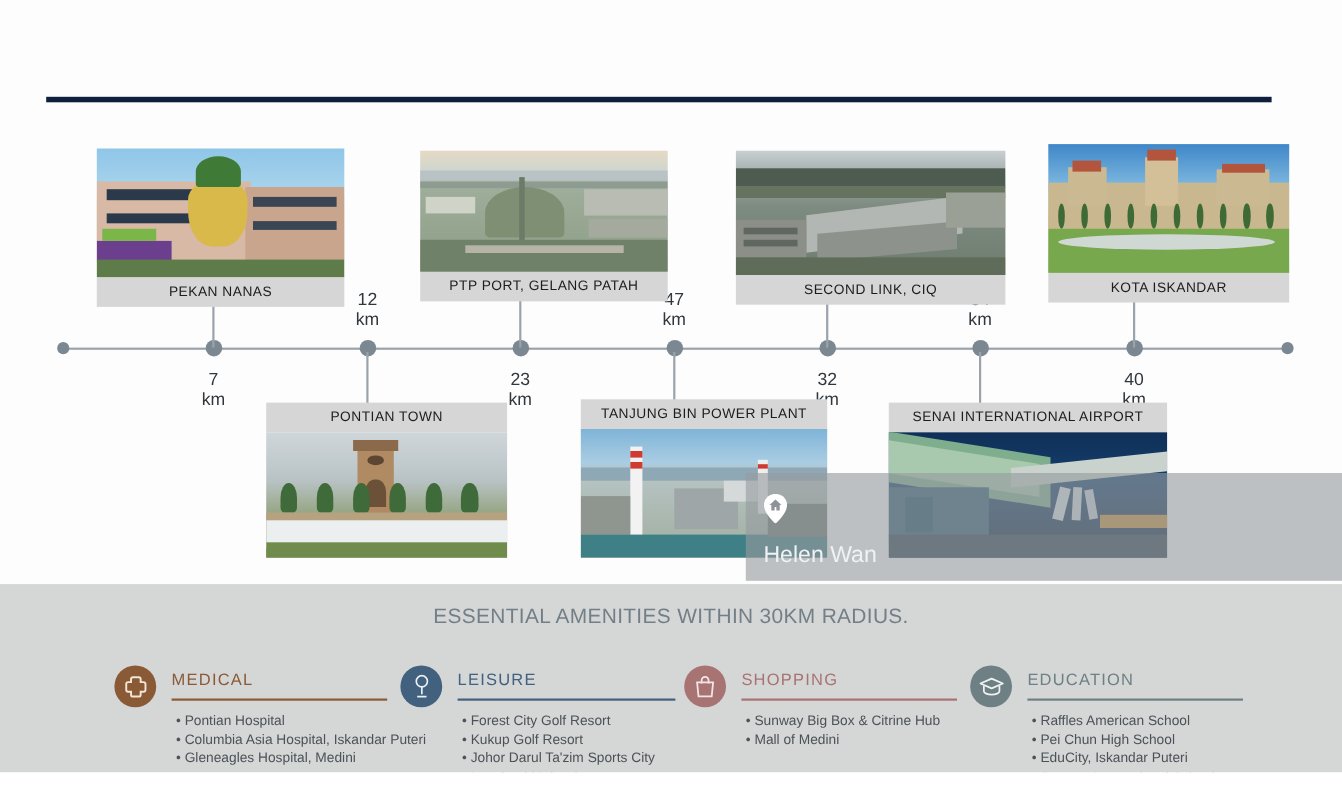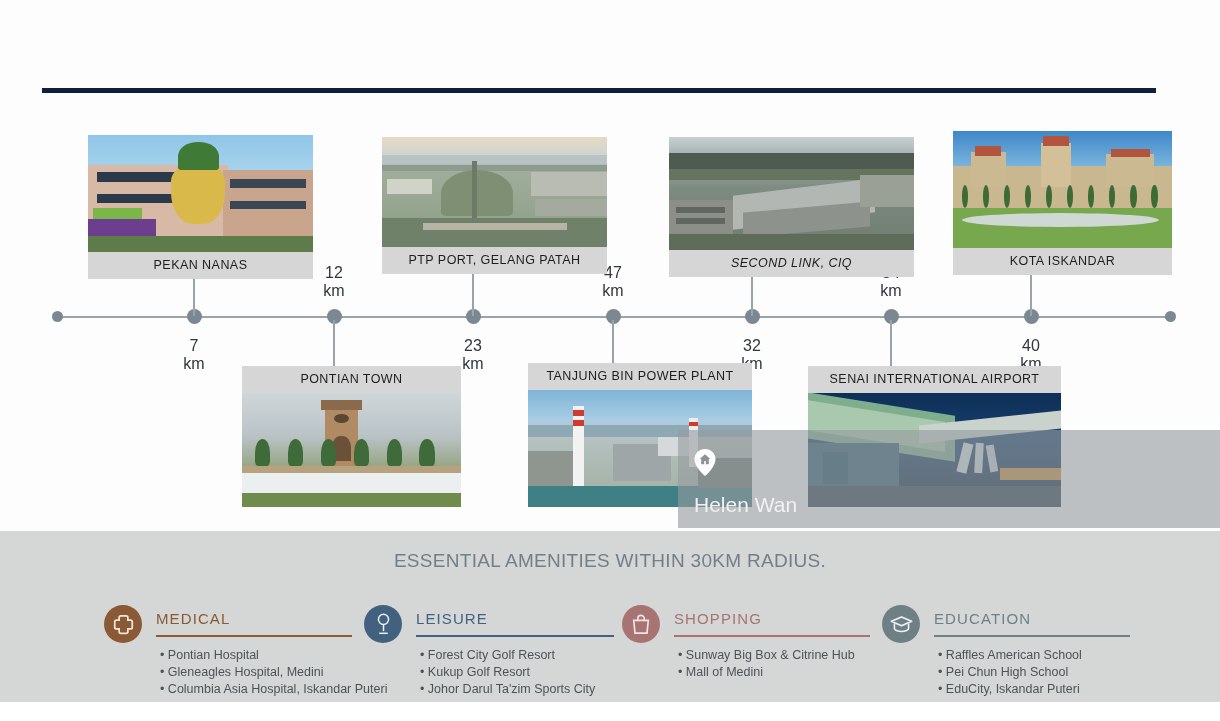--- a/index.html
+++ b/index.html
@@ -204,21 +204,21 @@
           <div style="position: absolute; left: 20%; top: 26%; width: 5%; height: 5%; background: rgb(207, 59, 49);"></div>
           <div style="position: absolute; left: 72%; top: 24%; width: 4%; height: 42%; background: rgb(236, 238, 240);"></div>
           <div style="position: absolute; left: 72%; top: 27%; width: 4%; height: 4%; background: rgb(207, 59, 49);"></div>
           <div style="position: absolute; left: 38%; top: 46%; width: 26%; height: 32%; background: rgb(159, 166, 168);"></div>
           <div style="position: absolute; left: 58%; top: 40%; width: 14%; height: 16%; background: rgb(213, 217, 218);"></div>
           <div style="position: absolute; left: 0%; top: 52%; width: 20%; height: 30%; background: rgb(142, 150, 143);"></div>
           <div style="position: absolute; left: 0%; top: 82%; width: 100%; height: 18%; background: rgb(63, 127, 134);"></div>
           <div style="position: absolute; left: 76%; top: 58%; width: 24%; height: 26%; background: rgb(110, 122, 116);"></div>
         </div>
       </div>
-      <div class="card" style="left: 648px; width: 245px; top: 137px; font-style: italic;">
+      <div class="card" style="left: 648px; width: 245px; top: 137px;">
         <div class="photo" style="height: 113px; background: linear-gradient(rgb(201, 207, 210) 0%, rgb(154, 166, 164) 22%, rgb(125, 139, 128) 45%, rgb(111, 124, 112) 100%);">
           <div style="position: absolute; left: 0%; top: 14%; width: 100%; height: 16%; background: rgb(77, 91, 80);"></div>
           <div style="position: absolute; left: 0%; top: 28%; width: 100%; height: 10%; background: rgb(102, 116, 95);"></div>
           <div style="position: absolute; left: 26%; top: 44%; width: 58%; height: 30%; background: rgb(178, 183, 179); transform: skewY(-7deg);"></div>
           <div style="position: absolute; left: 30%; top: 62%; width: 52%; height: 22%; background: rgb(141, 147, 140); transform: skewY(-5deg);"></div>
           <div style="position: absolute; left: 0%; top: 56%; width: 26%; height: 30%; background: rgb(139, 143, 135);"></div>
           <div style="position: absolute; left: 3%; top: 62%; width: 20%; height: 5%; background: rgb(95, 103, 96);"></div>
           <div style="position: absolute; left: 3%; top: 72%; width: 20%; height: 5%; background: rgb(95, 103, 96);"></div>
           <div style="position: absolute; left: 78%; top: 34%; width: 22%; height: 28%; background: rgb(154, 160, 150);"></div>
           <div style="position: absolute; left: 0%; top: 86%; width: 100%; height: 14%; background: rgb(95, 108, 89);"></div>
@@ -272,22 +272,22 @@
         <div class="am-col" style="left: 104px;">
           <div class="am-badge" style="background: rgb(138, 90, 54);">
             <svg width="21" height="21" viewBox="0 0 24 24">
               <path d="M9 2h6a2 2 0 0 1 2 2v3h3a2 2 0 0 1 2 2v6a2 2 0 0 1-2 2h-3v3a2 2 0 0 1-2 2H9a2 2 0 0 1-2-2v-3H4a2 2 0 0 1-2-2V9a2 2 0 0 1 2-2h3V4a2 2 0 0 1 2-2z" fill="none" stroke="#f2e6d8" stroke-width="2"></path>
             </svg>
           </div>
           <div class="am-head" style="color: rgb(138, 90, 54);">MEDICAL</div>
           <div class="am-rule" style="width: 196px; background: rgb(138, 90, 54);"></div>
           <div class="am-list">
             <div>Pontian Hospital</div>
+            <div>Columbia Asia Hospital, Iskandar Puteri</div>
             <div>Gleneagles Hospital, Medini</div>
-            <div>Columbia Asia Hospital, Iskandar Puteri</div>
           </div>
         </div>
         <div class="am-col" style="left: 364px;">
           <div class="am-badge" style="background: rgb(65, 97, 127);">
             <svg width="21" height="22" viewBox="0 0 24 26">
               <circle cx="12" cy="7.5" r="6" fill="none" stroke="#eaf0f5" stroke-width="1.8"></circle>
               <path d="M12 13.5v8" stroke="#eaf0f5" stroke-width="1.8" fill="none"></path>
               <path d="M7 24h10" stroke="#eaf0f5" stroke-width="1.8" fill="none"></path>
             </svg>
           </div>

